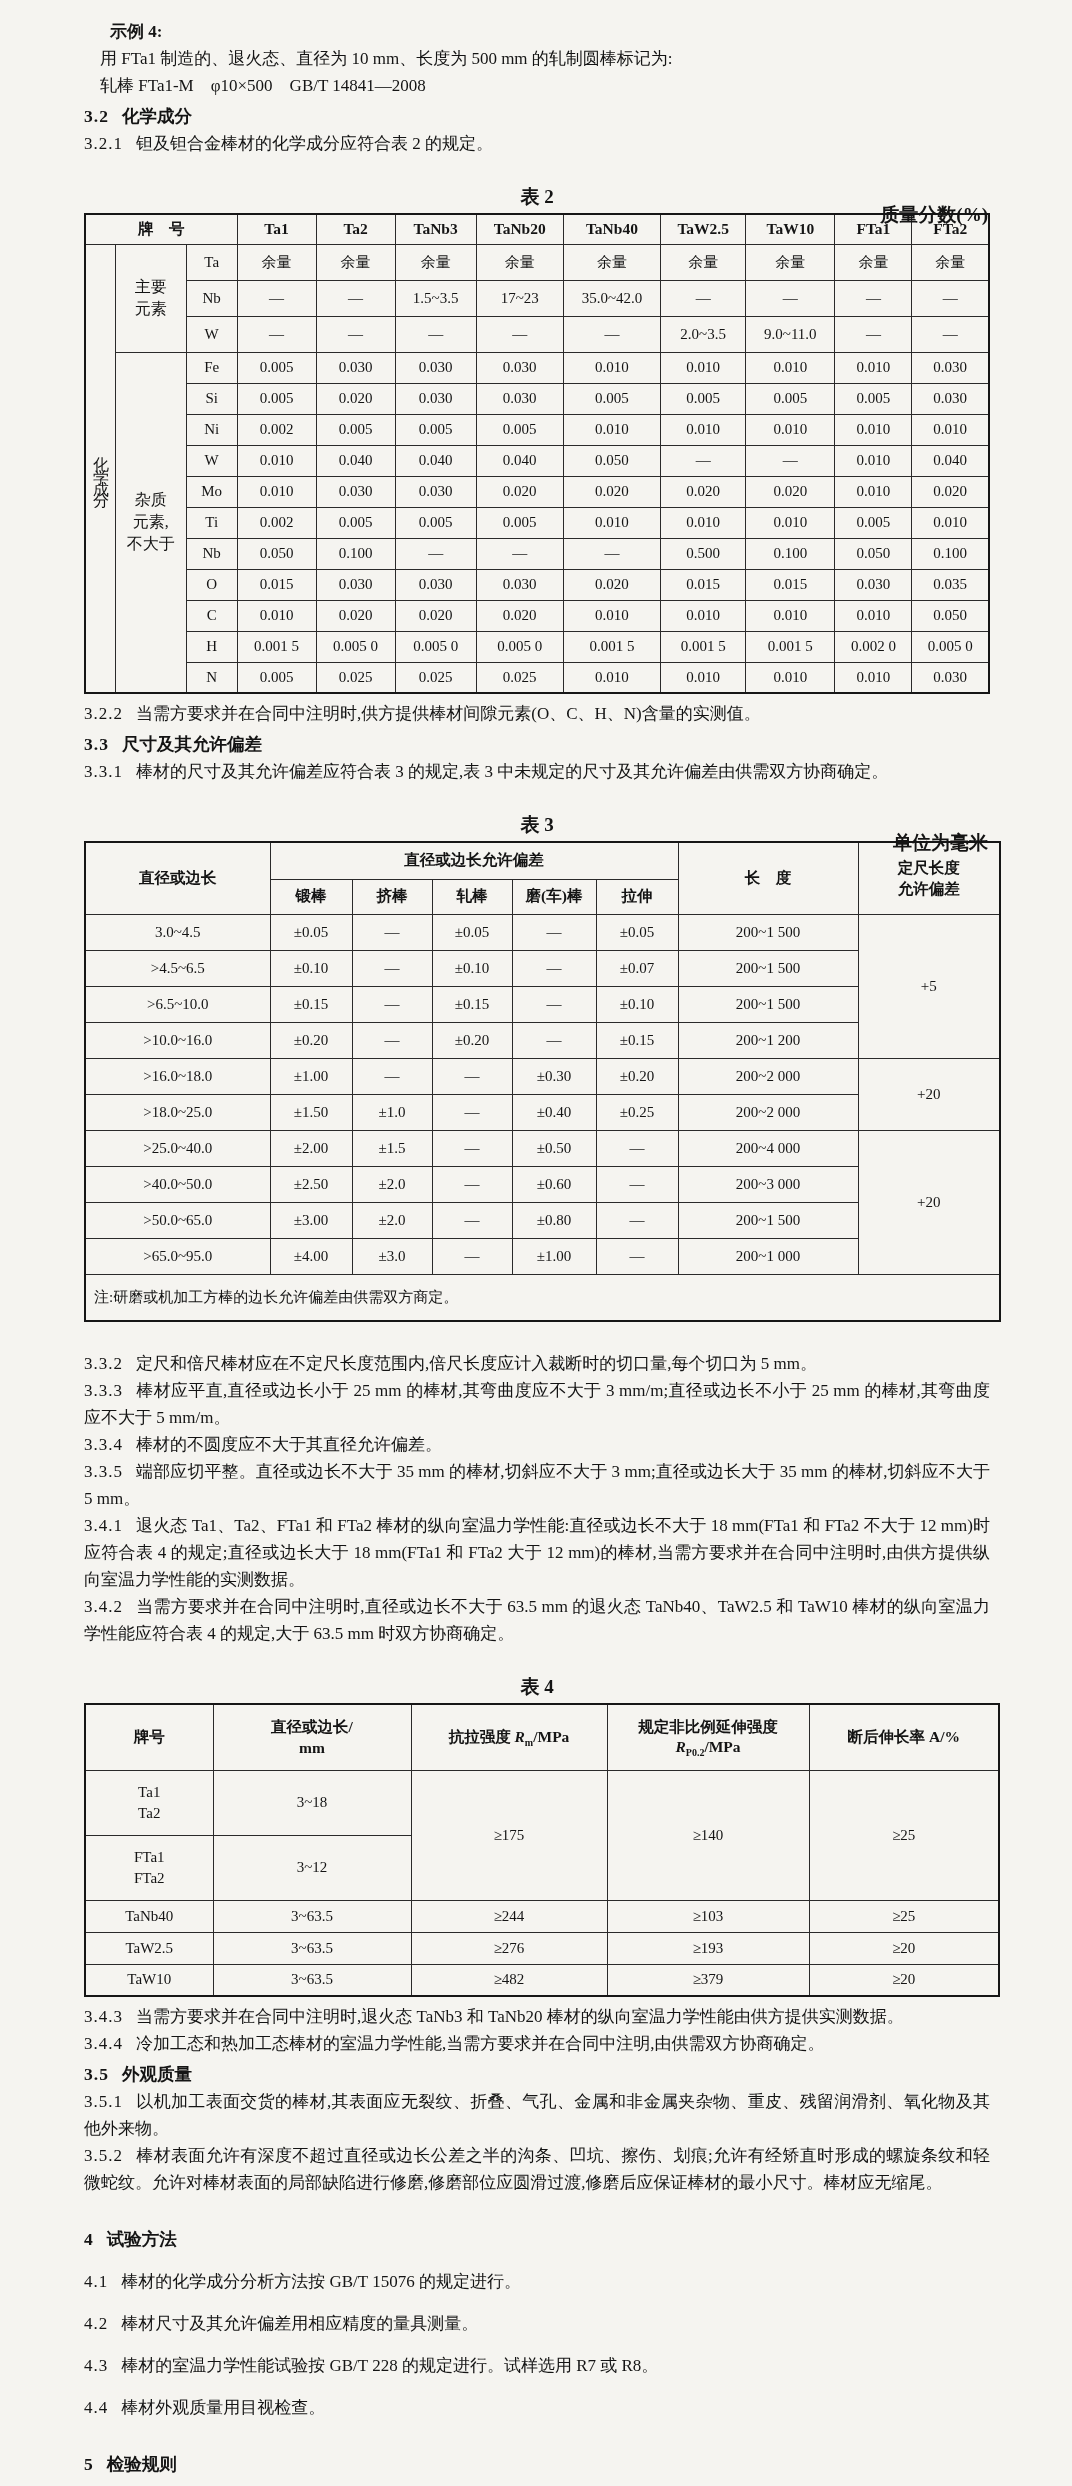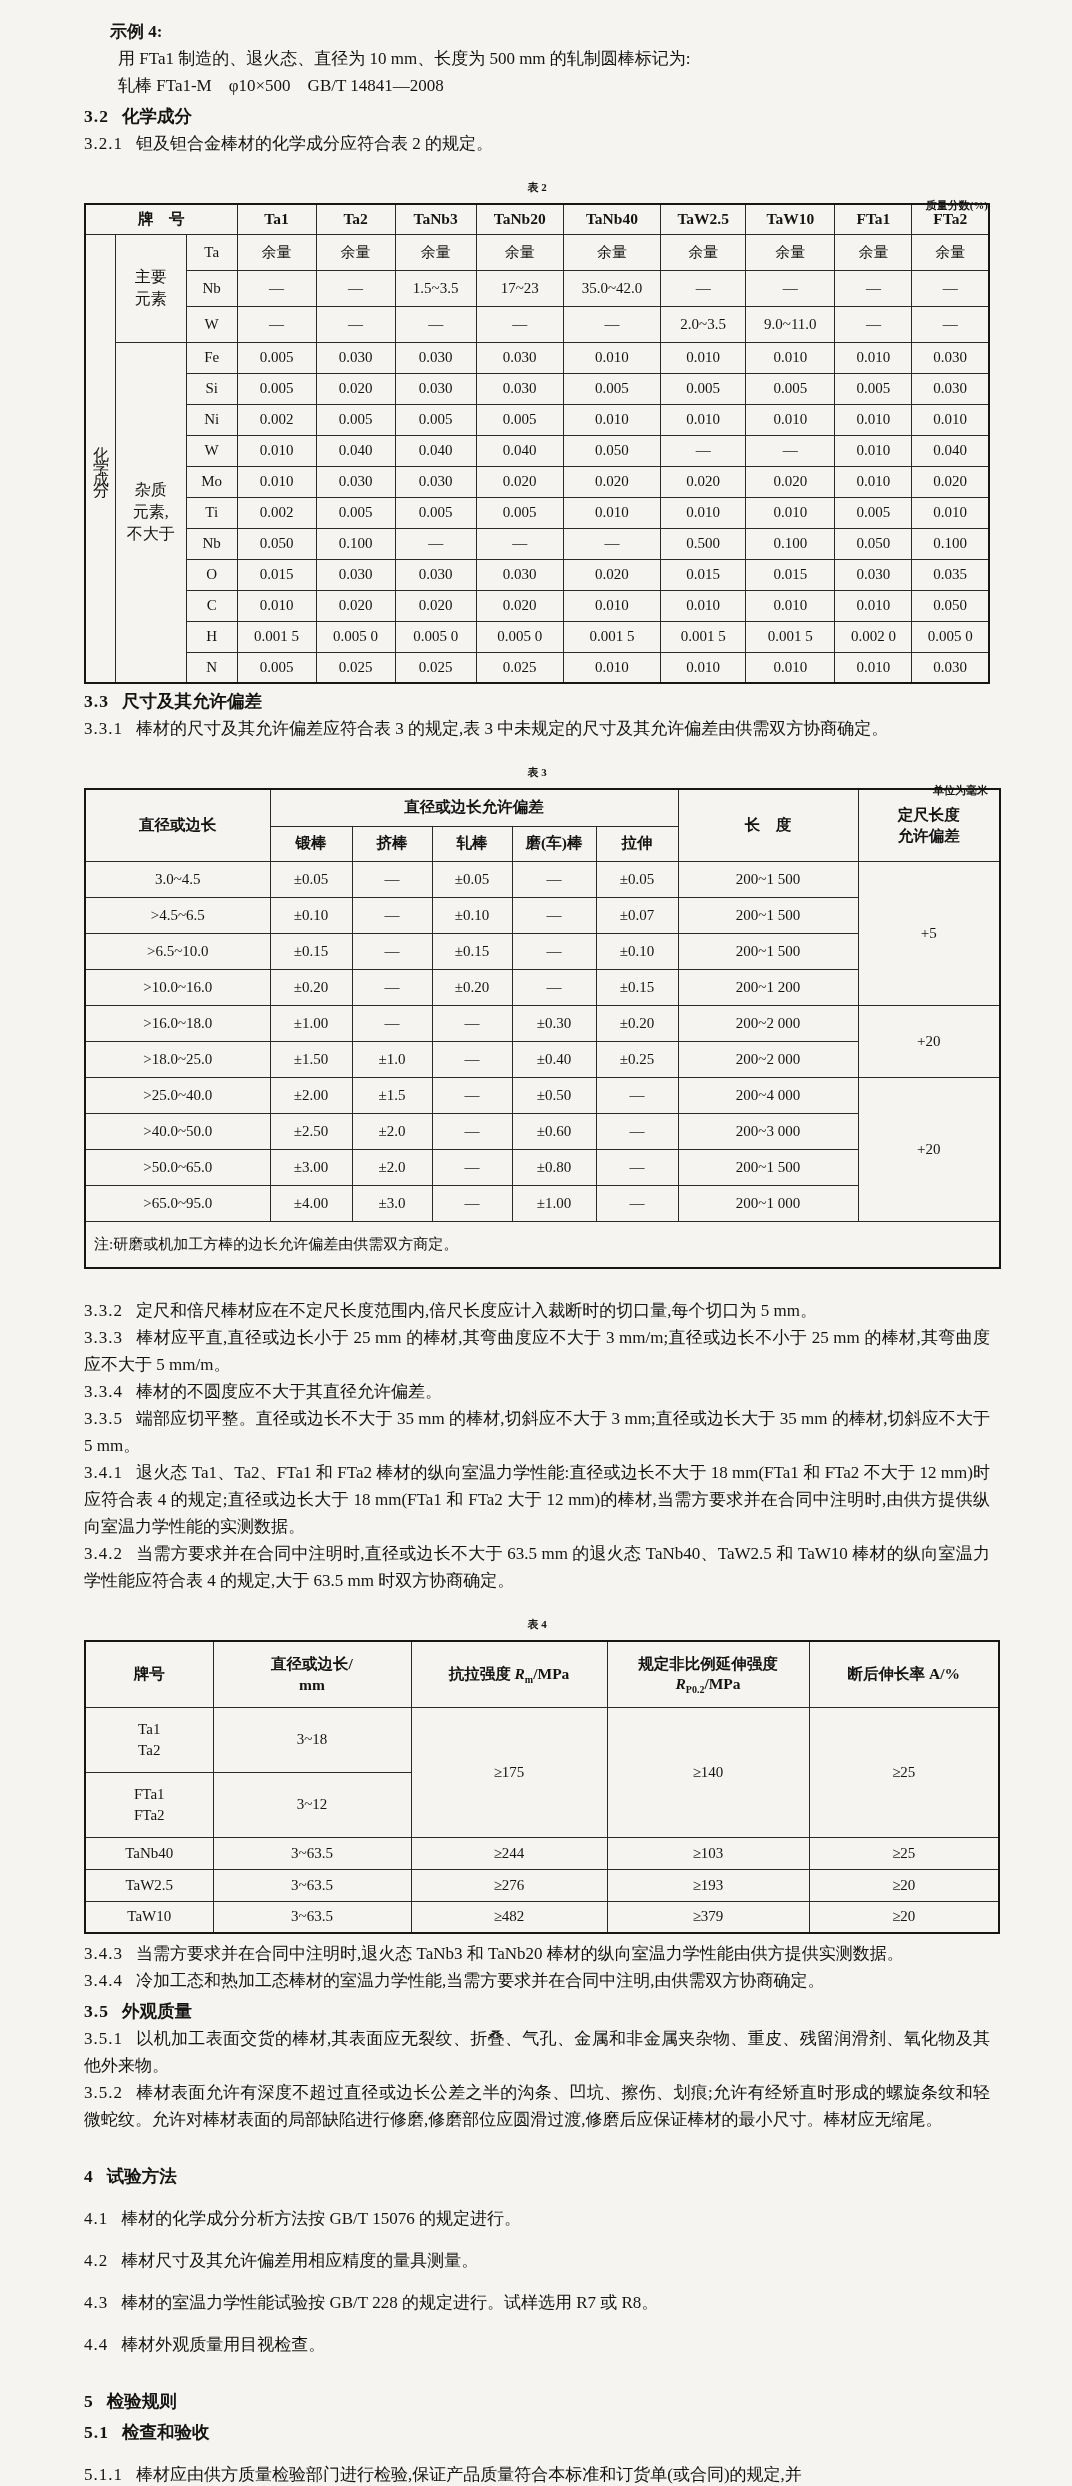--- a/index.html
+++ b/index.html
@@ -3,23 +3,23 @@
 <meta charset="utf-8">
 <style>
   *{box-sizing:border-box;margin:0;padding:0}
   html,body{width:1072px}
   body{background:#e8e6e1;font-family:"Liberation Serif","DejaVu Serif",serif;color:#141414}
   .page{width:1072px;min-height:2486px;background:#f5f4f0;padding:18px 82px 28px 84px}
   p{font-size:17px;line-height:27px;text-align:justify}
   .num{font-weight:400;margin-right:13px;letter-spacing:1px}
   .head{margin-top:4px}
   .head .num,.head .txt{font-weight:700;font-size:17.5px}
-  .example{margin-left:34px}
+  .example{margin-left:16px}
   .example-label{margin-left:26px;font-weight:700}
-  .cap{position:relative;height:32px;margin-top:14px;font-size:11px;line-height:32px}
+  .cap{position:relative;height:32px;margin-top:24px;font-size:19px;line-height:32px}
   .cap .c{position:absolute;left:0;right:0;text-align:center;font-weight:700}
   .cap .r{position:absolute;right:2px;top:18px;font-weight:700}
   table{width:100%;border-collapse:collapse;table-layout:fixed;border:2px solid #161616}
   td,th{border:1px solid #2a2a2a;text-align:center;vertical-align:middle;font-size:15px;padding:1px 2px}
   th{font-weight:700;font-size:15.5px}
   #t2 thead tr{height:30px}
   #t2 tbody tr{height:31px}
   #t2 tbody tr.mainrow{height:36px}
   #t3 thead tr.h1{height:37px}
   #t3 thead tr.h2{height:35px}
@@ -253,20 +253,21 @@
           <td class="val">0.025</td>
           <td class="val">0.010</td>
           <td class="val">0.010</td>
           <td class="val">0.010</td>
           <td class="val">0.010</td>
           <td class="val">0.030</td>
         </tr>
       </tbody>
   </table>
 
+  <p class="mt6"><span class="num">3.2.2</span><span>当需方要求并在合同中注明时,供方提供棒材间隙元素(O、C、H、N)含量的实测值。</span></p>
   <p class="head"><span class="num">3.3</span><span class="txt">尺寸及其允许偏差</span></p>
   <p><span class="num">3.3.1</span><span>棒材的尺寸及其允许偏差应符合表 3 的规定,表 3 中未规定的尺寸及其允许偏差由供需双方协商确定。</span></p>
 
   <div class="cap">
     <span class="c">表 3</span>
     <span class="r">单位为毫米</span>
   </div>
 
   <table id="t3">
     <colgroup>

